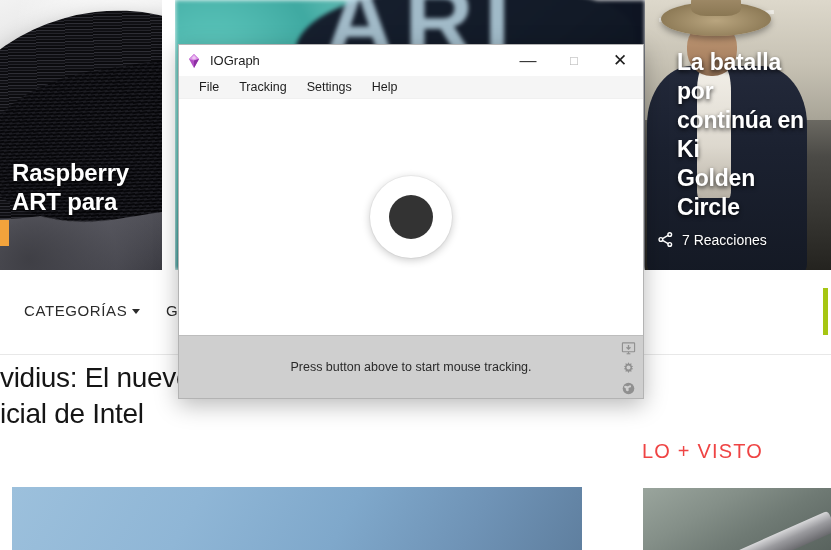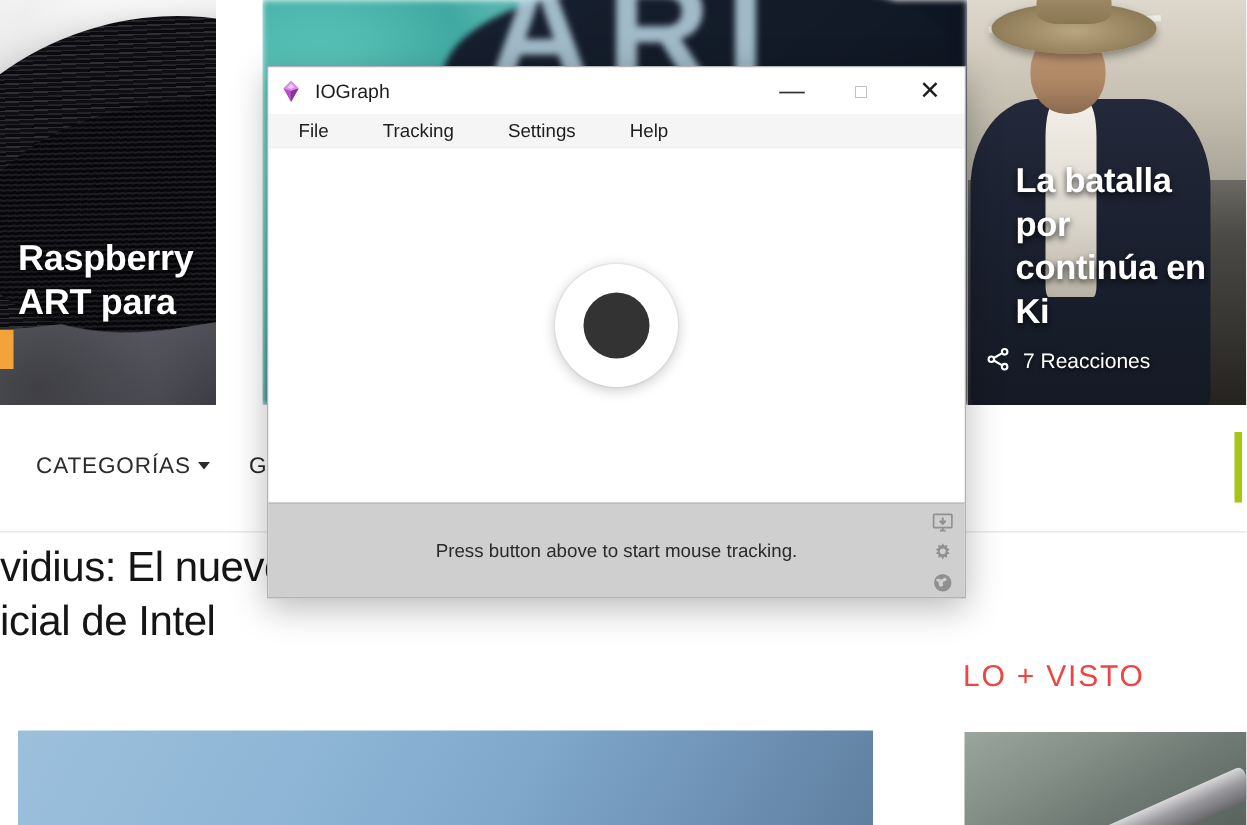--- a/index.html
+++ b/index.html
@@ -34,21 +34,21 @@
     display: block;
   }
 
   .hero-card {
     position: absolute;
     top: 0;
     height: 270px;
     overflow: hidden;
   }
 
-  .card-left  { left: 0;   width: 144px; }
+  .card-left  { left: 0;   width: 162px; }
   .card-mid   { left: 175px; width: 470px; }
   .card-right { left: 645px; width: 186px; }
 
   
   .photo-cables {
     position: absolute;
     inset: 0;
     background:
       radial-gradient(ellipse 150% 90% at 78% 10%, rgba(255,255,255,0.92) 0%, rgba(255,255,255,0.55) 22%, rgba(255,255,255,0) 46%),
       radial-gradient(ellipse 120% 70% at 18% 96%, rgba(60,60,66,0.85) 0%, rgba(90,90,98,0.35) 45%, rgba(120,120,128,0) 72%),
@@ -336,21 +336,21 @@
   .win-btn.min   { font-size: 17px; color: #333; }
   .win-btn.max   { color: #b0b0b0; font-size: 13px; }
   .win-btn.close { font-size: 17px; color: #1d1d1d; }
 
   .menubar {
     height: 22px;
     background: #f5f5f5;
     display: flex;
     align-items: flex-end;
     padding-left: 10px;
-    gap: 16px;
+    gap: 0;
     flex: 0 0 auto;
     border-bottom: 1px solid #f0f0f0;
   }
   .menu-item {
     font-size: 12.5px;
     color: #1d1d1d;
     padding: 0 10px;
     line-height: 22px;
     cursor: default;
   }
@@ -445,20 +445,21 @@
         <div class="photo-cowboy">
           <div class="cowboy-wall"></div>
           <div class="cowboy-body"></div>
           <div class="cowboy-shirt"></div>
           <div class="cowboy-head"></div>
           <div class="cowboy-hat"></div>
         </div>
         <div class="card-overlay-text">
           <div>La batalla por</div>
           <div>continúa en Ki</div>
+          <div>Golden Circle</div>
         </div>
         <div class="reactions">
           <span class="share-icon">
             <svg width="17" height="17" viewBox="0 0 24 24" fill="none" stroke="#ffffff" stroke-width="2" stroke-linecap="round" stroke-linejoin="round">
               <circle cx="18" cy="5" r="2.6"></circle>
               <circle cx="18" cy="19" r="2.6"></circle>
               <circle cx="5.5" cy="12" r="2.6"></circle>
               <line x1="7.8" y1="10.8" x2="15.7" y2="6.3"></line>
               <line x1="7.8" y1="13.2" x2="15.7" y2="17.7"></line>
             </svg>

